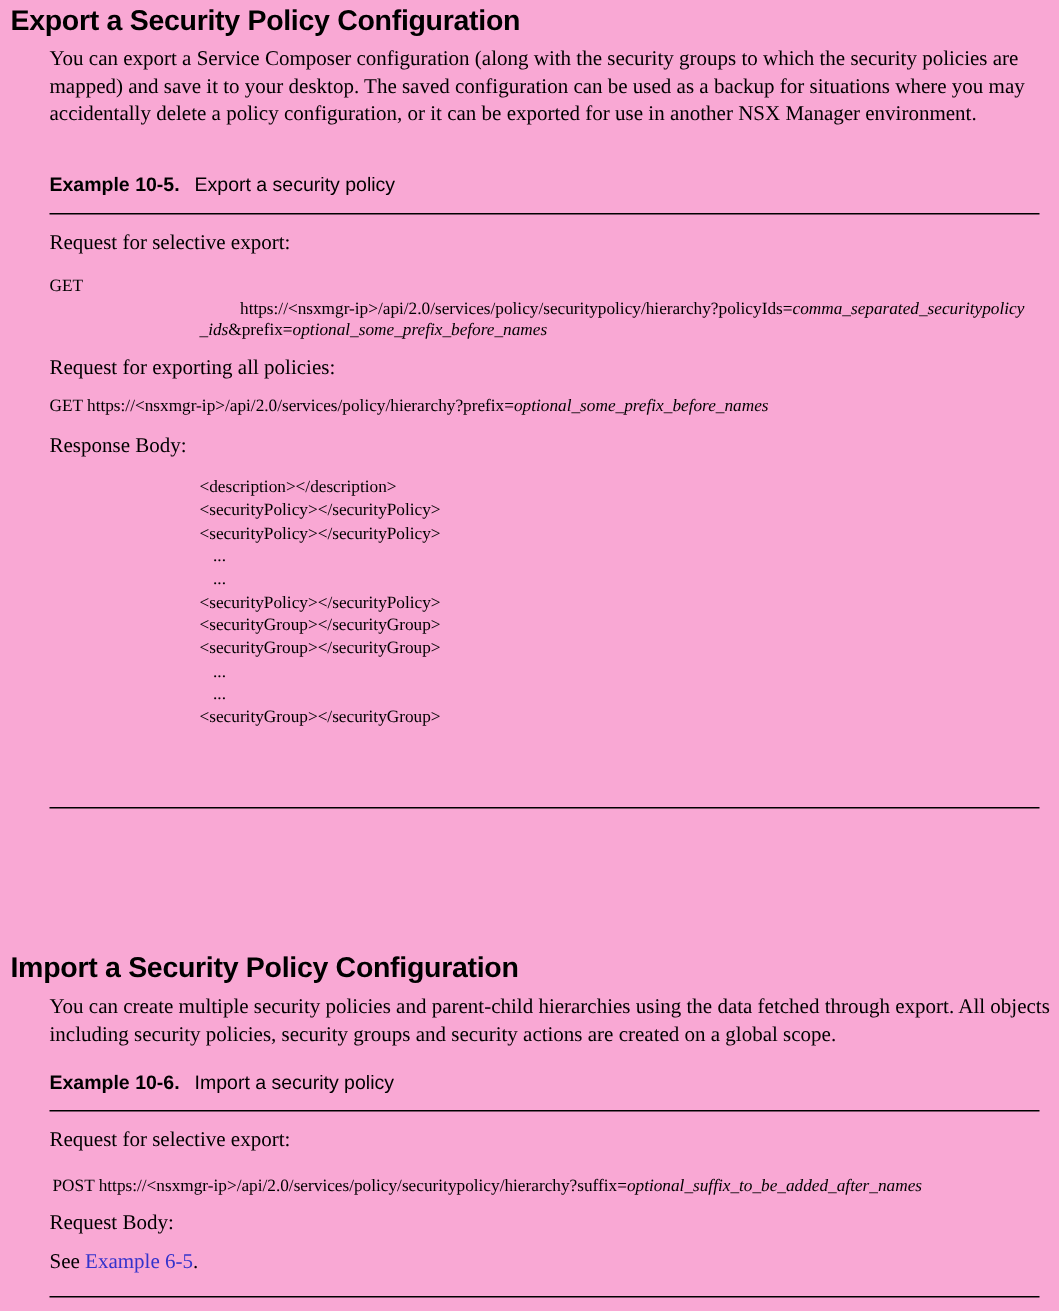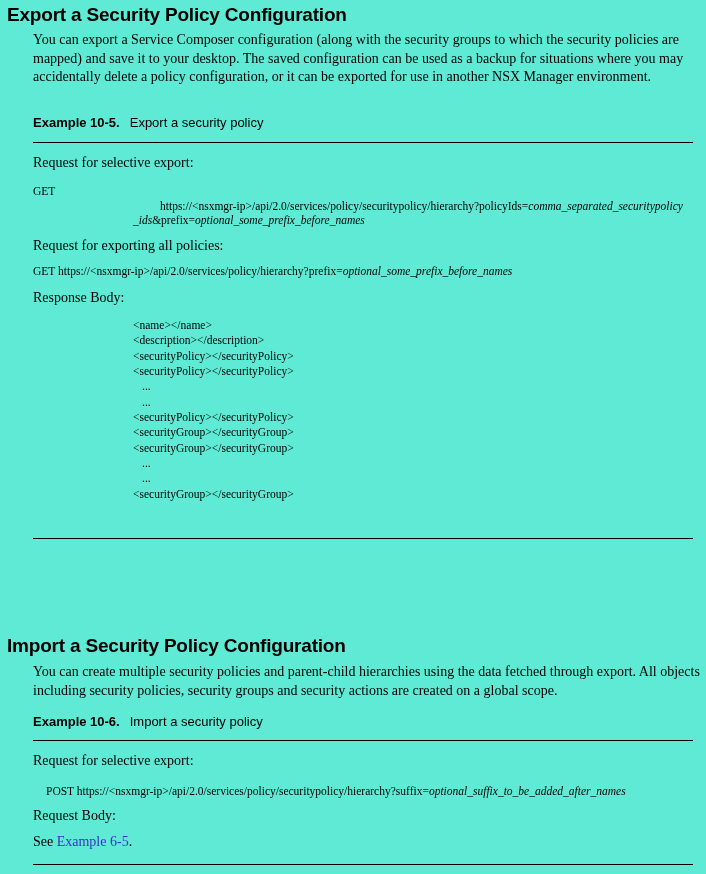--- a/index.html
+++ b/index.html
@@ -1,18 +1,18 @@
 <!DOCTYPE html>
 <html><head>
 <meta charset="utf-8">
 <style>
   * { margin:0; padding:0; box-sizing:border-box; }
   html, body { background:#ffffff; }
   .page {
-    position:relative; width:706px; height:874px; background:#5eead4;
+    position:relative; width:706px; height:874px; background:#f9a8d4;
     color:#000; font-family:"Liberation Serif", serif; overflow:hidden;
   }
   .abs { position:absolute; }
   .h1 {
     font-family:"Liberation Sans", sans-serif; font-weight:bold;
     font-size:19px; line-height:20px; letter-spacing:-0.2px;
   }
   .body-text { font-size:14px; line-height:18.6px; }
   .caption {
     display:flex; gap:10px; align-items:baseline;
@@ -59,21 +59,20 @@
     <span class="it">_ids</span><span>&amp;prefix=</span><span class="it">optional_some_prefix_before_names</span>
   </div>
 
   <div class="abs code" style="left:33px; top:264px;">
     <span>GET https://&lt;nsxmgr-ip&gt;/api/2.0/services/policy/hierarchy?prefix=</span><span class="it">optional_some_prefix_before_names</span>
   </div>
 
   <div class="abs srf-label" style="left:33px; top:290px;">Response Body:</div>
 
   <div class="abs xml" style="left:33px; top:318px;">
-    <div class="l1">&lt;name&gt;&lt;/name&gt;</div>
     <div class="l1">&lt;description&gt;&lt;/description&gt;</div>
     <div class="l1">&lt;securityPolicy&gt;&lt;/securityPolicy&gt;</div>
     <div class="l1">&lt;securityPolicy&gt;&lt;/securityPolicy&gt;</div>
     <div class="l2">...</div>
     <div class="l2">...</div>
     <div class="l1">&lt;securityPolicy&gt;&lt;/securityPolicy&gt;</div>
     <div class="l1">&lt;securityGroup&gt;&lt;/securityGroup&gt;</div>
     <div class="l1">&lt;securityGroup&gt;&lt;/securityGroup&gt;</div>
     <div class="l2">...</div>
     <div class="l2">...</div>
@@ -89,21 +88,21 @@
 
   <div class="abs caption" style="left:33px; top:714px;">
     <span class="lbl">Example 10-6.</span>
     <span>Import a security policy</span>
   </div>
 
   <div class="abs rule" style="left:33px; top:740px; width:660px;"></div>
 
   <div class="abs srf-label" style="left:33px; top:753px;">Request for selective export:</div>
 
-  <div class="abs code" style="left:46px; top:784px;">
+  <div class="abs code" style="left:35px; top:784px;">
     <span>POST https://&lt;nsxmgr-ip&gt;/api/2.0/services/policy/securitypolicy/hierarchy?suffix=</span><span class="it">optional_suffix_to_be_added_after_names</span>
   </div>
 
   <div class="abs srf-label" style="left:33px; top:808px;">Request Body:</div>
 
   <div class="abs srf-label" style="left:33px; top:834px;">
     <span>See </span><a class="link">Example 6-5</a><span>.</span>
   </div>
 
   <div class="abs rule-thick" style="left:33px; top:864px; width:660px;"></div>

